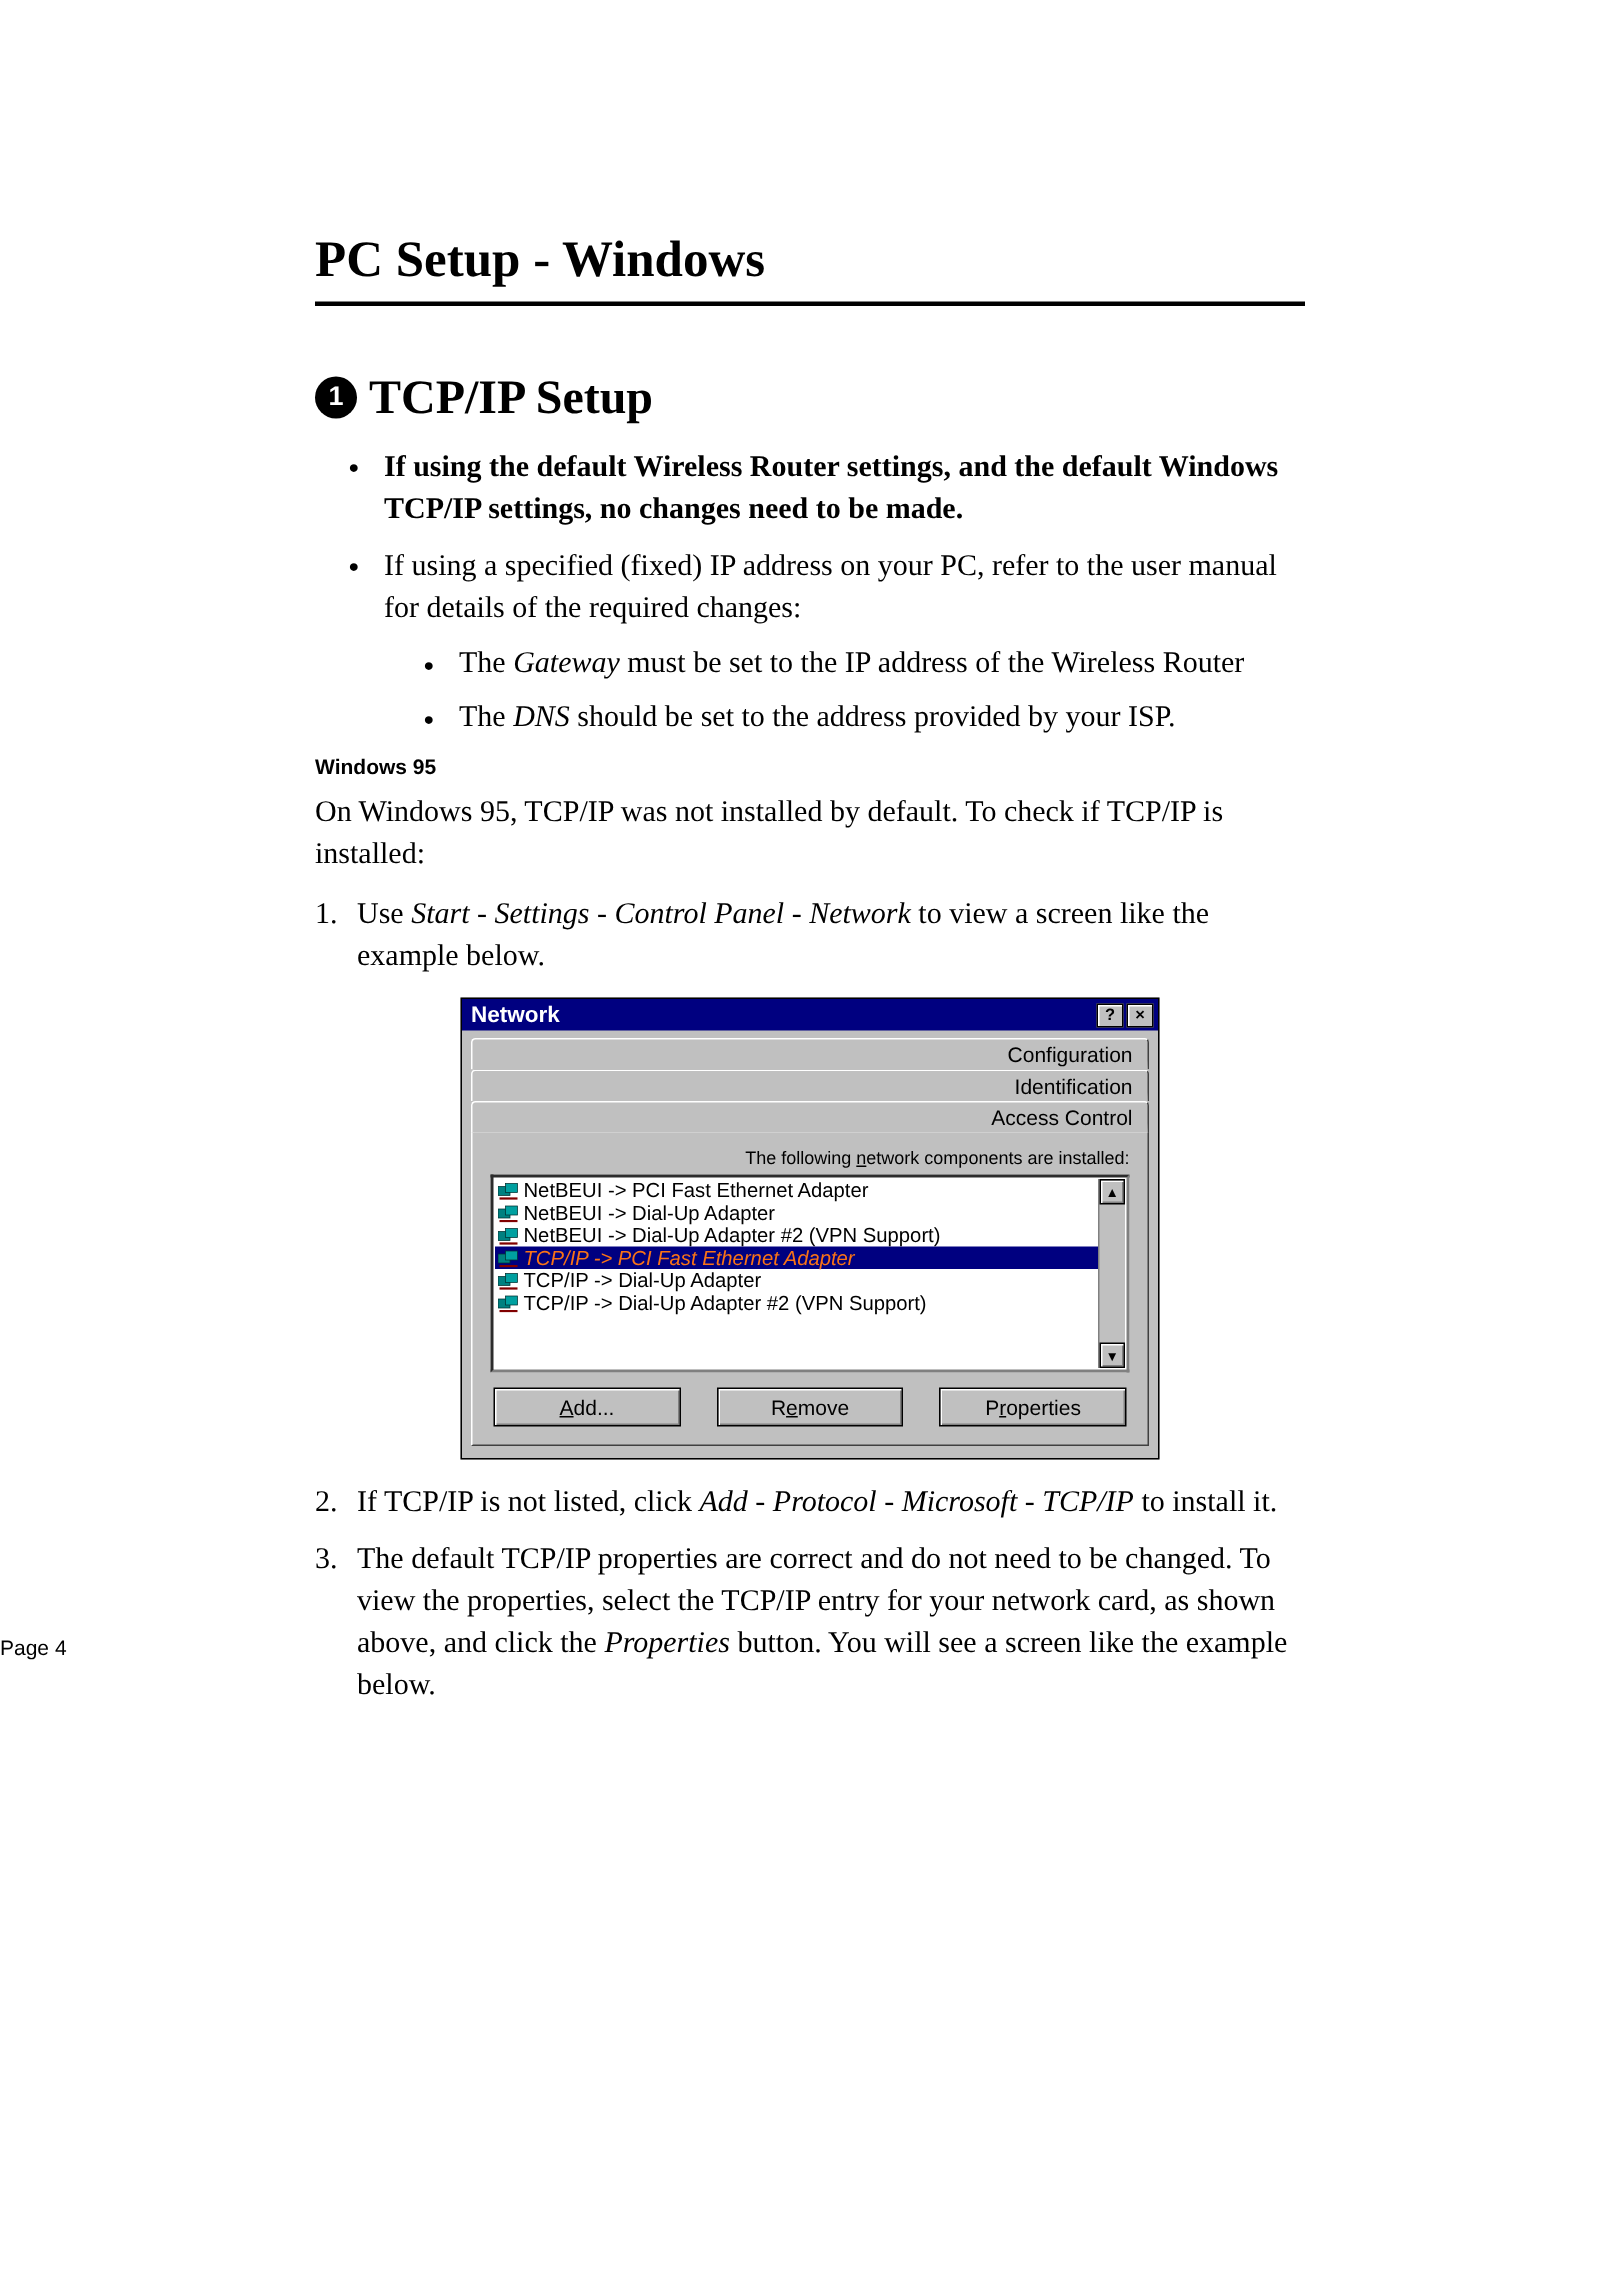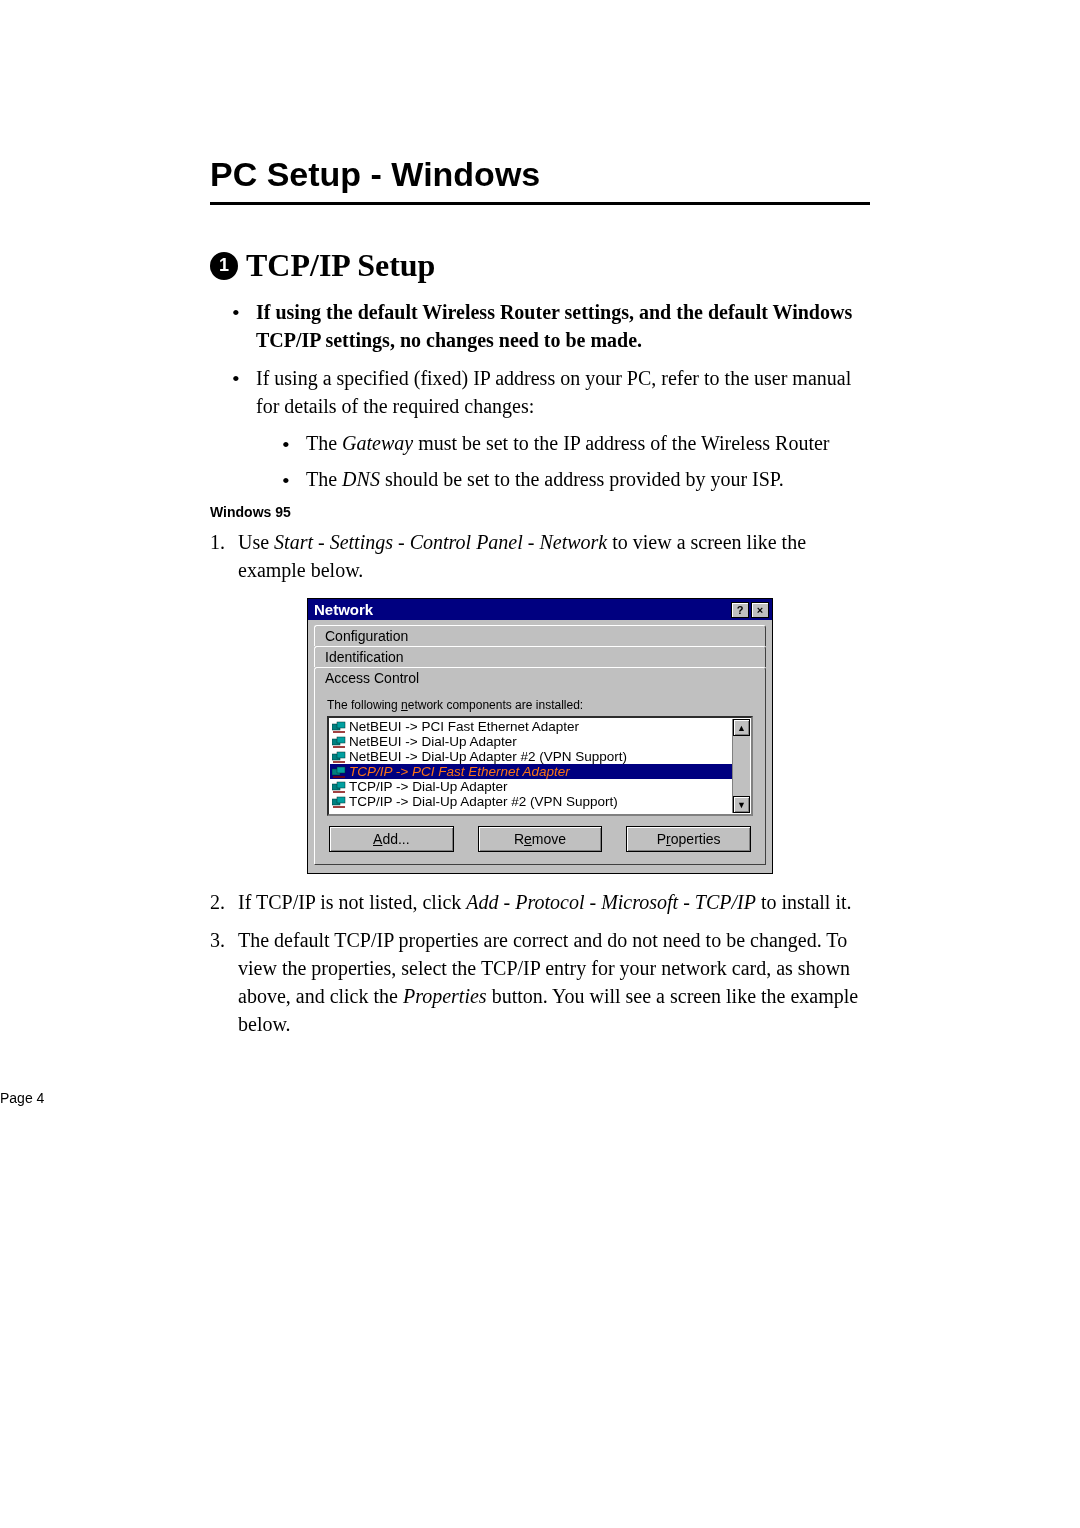--- a/index.html
+++ b/index.html
@@ -5,21 +5,21 @@
     * { margin: 0; padding: 0; box-sizing: border-box; }
     body {
       width: 1080px;
       height: 1528px;
       background: #fff;
       font-family: Georgia, 'Times New Roman', serif;
       color: #000;
       padding: 155px 210px 0 210px;
     }
     .heading1 {
-      font-family: Liberation Sans, sans-serif;
+      font-family: Liberation Serif, serif;
       font-weight: bold;
       font-size: 34px;
       margin-bottom: 8px;
     }
     .hr-thick {
       border: none;
       border-top: 3px solid #000;
       margin-bottom: 42px;
     }
     .section-head {
@@ -119,20 +119,21 @@
       justify-content: center;
       margin: 4px 0 14px 0;
     }
     
     .dialog {
       width: 466px;
       font-family: "MS Sans Serif", Tahoma, Arial, sans-serif;
       font-size: 14px;
       border: 1px solid #000;
       background: #c0c0c0;
+      text-align: right;
     }
     .titlebar {
       background: #000080;
       color: #fff;
       display: flex;
       align-items: center;
       justify-content: space-between;
       padding: 2px 3px 2px 6px;
       font-weight: bold;
       font-size: 15px;
@@ -172,21 +173,21 @@
       border: 1px solid #fff;
       border-right-color: #404040;
       border-bottom-color: #404040;
       padding: 10px 12px 12px 12px;
     }
     .label-small { font-size: 12px; margin-bottom: 4px; display: block; }
     .label-small .ul { text-decoration: underline; }
     .listbox {
       background: #fff;
       border: 2px inset #808080;
-      height: 100px;
+      height: 132px;
       display: flex;
       padding: 1px;
     }
     .list-inner { flex: 1; overflow: hidden; }
     .list-item {
       display: flex; align-items: center;
       padding: 0 2px;
       font-size: 13.5px;
       white-space: nowrap;
     }
@@ -252,20 +253,21 @@
     <li>
       <span>If using a specified (fixed) IP address on your PC, refer to the user manual for details of the required changes:</span>
       <ul class="bullet-list2">
         <li>The <span class="italic">Gateway</span> must be set to the IP address of the Wireless Router</li>
         <li>The <span class="italic">DNS</span> should be set to the address provided by your ISP.</li>
       </ul>
     </li>
   </ul>
 
   <div class="subhead">Windows 95</div>
+  <div class="para">On Windows 95, TCP/IP was not installed by default. To check if TCP/IP is installed:</div>
 
   <ol class="ordered">
     <li>Use <span class="italic">Start - Settings - Control Panel - Network</span> to view a screen like the example below.</li>
   </ol>
 
   <div class="figure-wrap">
     <div class="dialog">
       <div class="titlebar">
         <span>Network</span>
         <div class="titlebar-btns">

